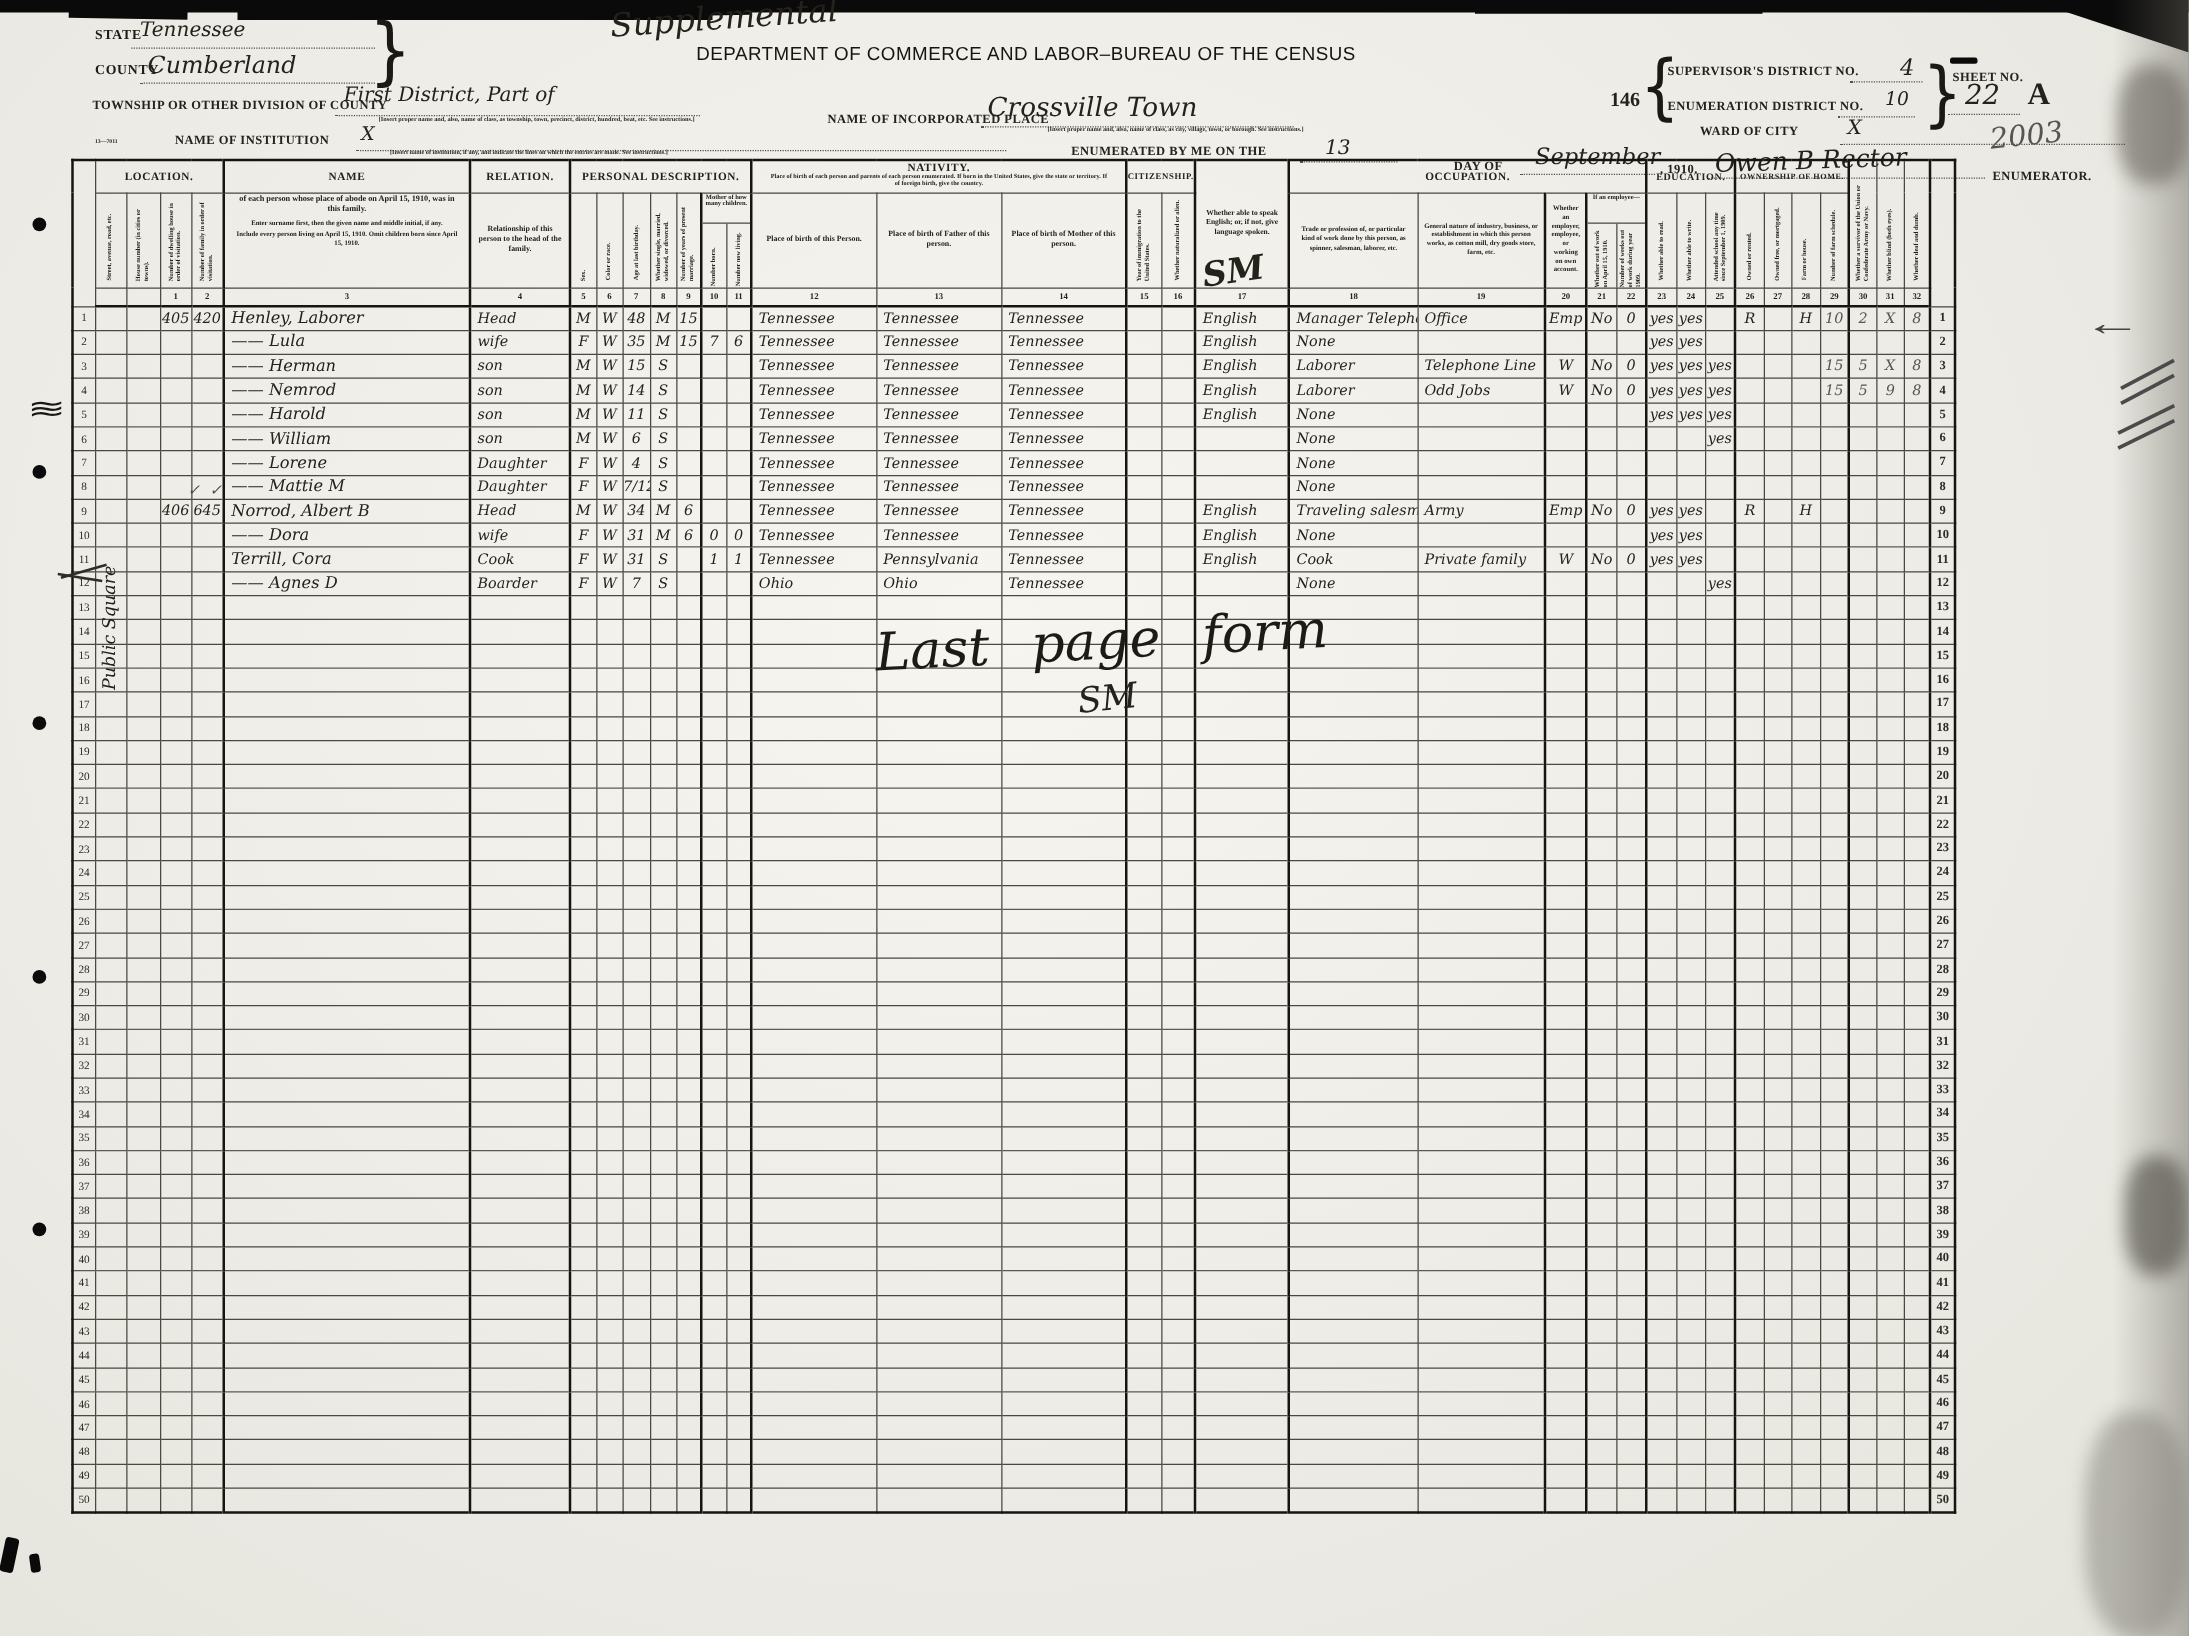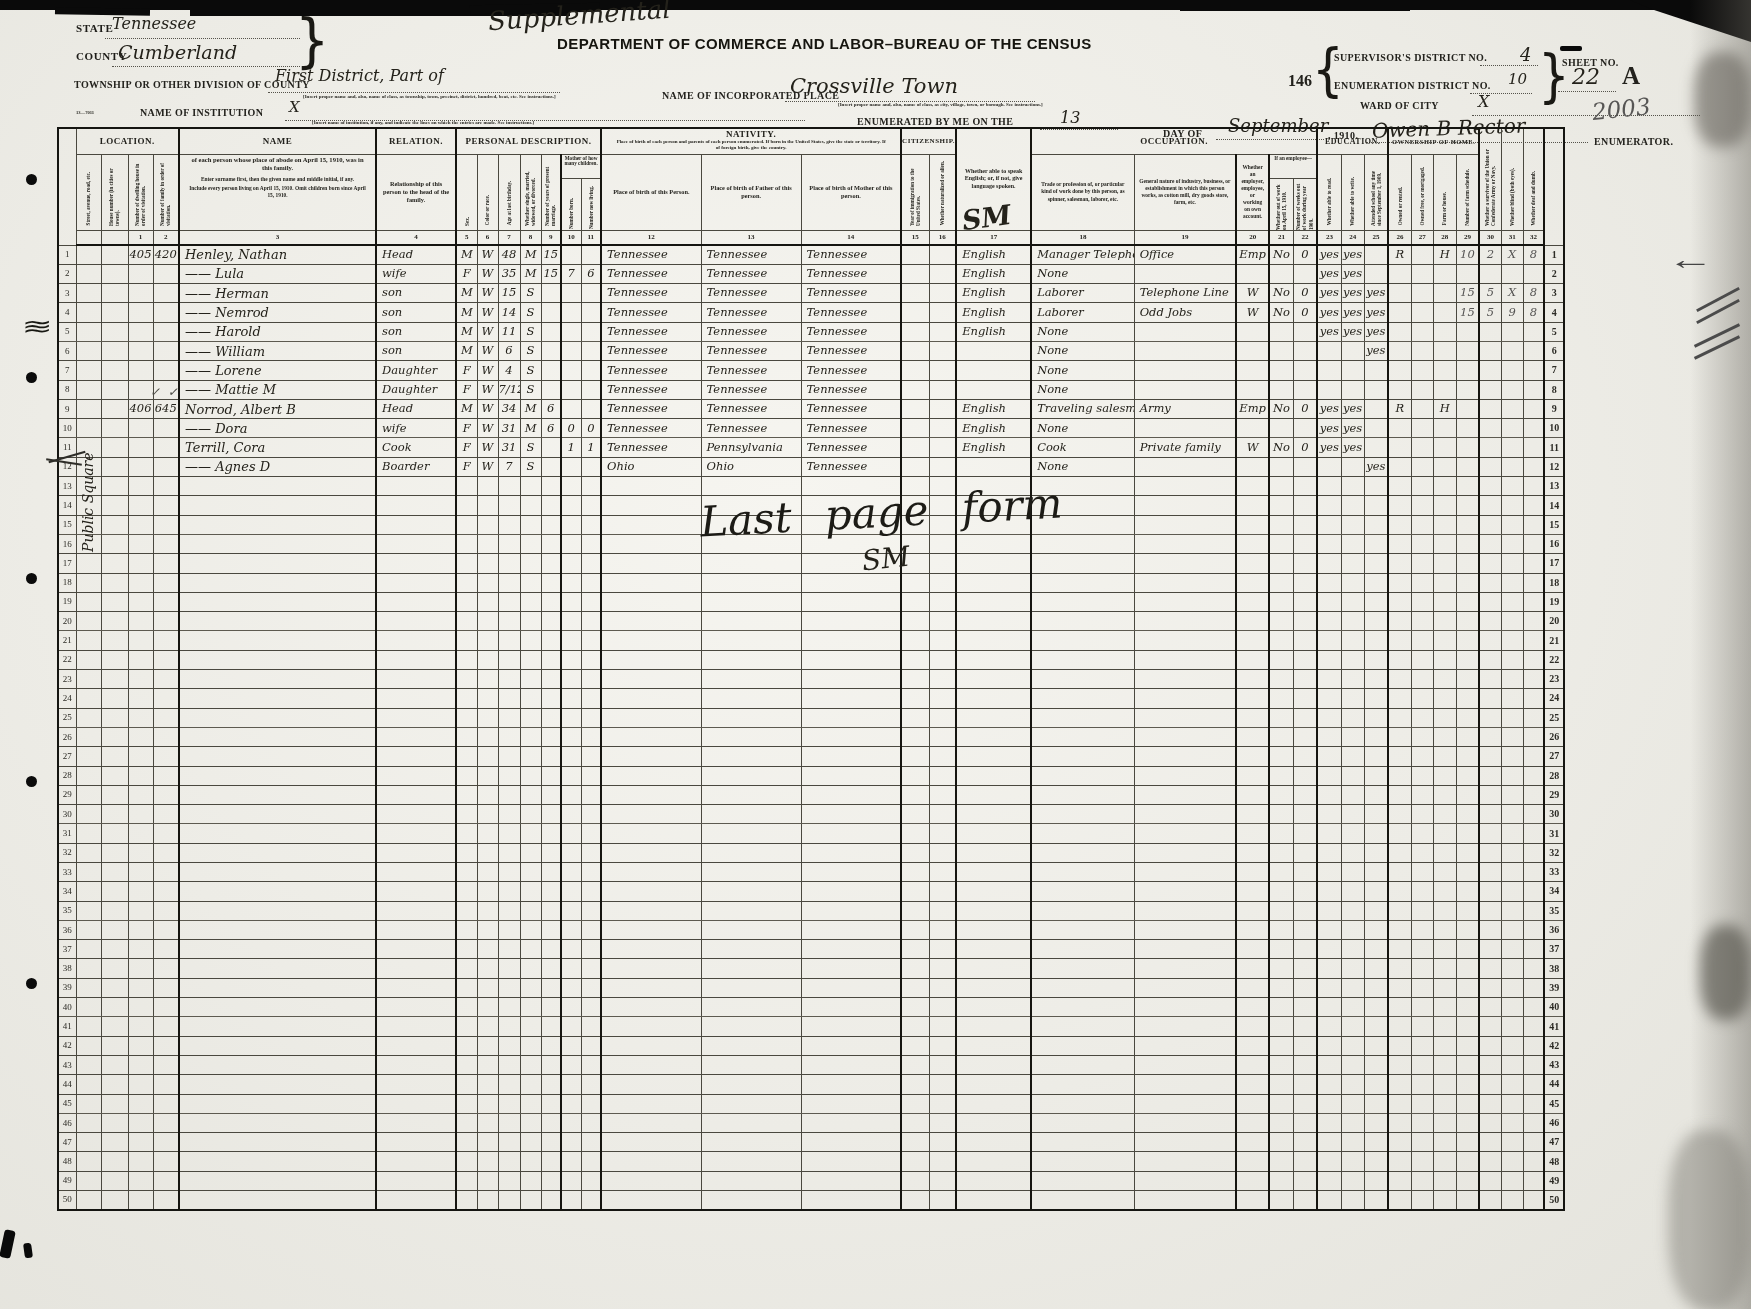--- a/index.html
+++ b/index.html
@@ -7,21 +7,21 @@
         background:radial-gradient(ellipse at 45% 38%, #f6f5f0 0%, #edece6 55%, #e4e3dc 100%);
         font-family:"Liberation Serif",serif;color:#23221d;}
   .abs{position:absolute;}
   .lab{font-weight:bold;letter-spacing:.6px;font-size:11px;color:#1d1c18;white-space:nowrap;}
   .lab-sm{font-weight:bold;letter-spacing:.4px;font-size:10px;white-space:nowrap;}
   .tiny{font-size:5px;letter-spacing:0;color:#2a2924;white-space:nowrap;font-weight:bold;}
   .hw{font-family:"DejaVu Serif",serif;font-style:italic;color:#24221b;white-space:nowrap;}
   .pencil{color:#565554 !important;}
   .dotline{border-bottom:1.5px dotted #55534b;height:1px;}
   .brace{font-family:"DejaVu Sans",sans-serif;color:#1a1914;line-height:1;}
-  .dept{font-family:"Liberation Sans",sans-serif;font-weight:bold;font-size:15px;letter-spacing:.4px;color:#16150f;white-space:nowrap;}
+  .dept{font-family:"Liberation Sans",sans-serif;font-weight:normal;font-size:15px;letter-spacing:.4px;color:#16150f;white-space:nowrap;}
   .bigtitle{font-family:"Liberation Sans",sans-serif;font-weight:bold;font-size:28px;letter-spacing:.2px;color:#12110c;white-space:nowrap;}
 
   
   table.sheet{position:absolute;left:57px;top:127px;width:1506px;border-collapse:collapse;table-layout:fixed;
               border:2px solid #151511;padding-left:44px;}
   table.sheet th,table.sheet td{border:1px solid #4a483f;padding:0;overflow:hidden;}
   .bl2{border-left:2px solid #161510 !important;}
   thead th{font-family:"Liberation Serif",serif;vertical-align:middle;background:transparent;}
   tr.h1{height:26px;}
   tr.h2{height:74px;}
@@ -311,21 +311,21 @@
         <th class="num">32</th>
       </tr>
     </thead>
     <tbody id="rows">
         <tr>
           <td class="rown">1</td>
           <td class="cell-street"></td>
           <td class="cell-house"></td>
           <td class="cell-dwelling hw">405</td>
           <td class="cell-family hw">420</td>
-          <td class="cell-name bl2 tl hw">Henley, Nathan</td>
+          <td class="cell-name bl2 tl hw">Henley, Laborer</td>
           <td class="cell-relation bl2 tl hw">Head</td>
           <td class="cell-sex bl2 hw">M</td>
           <td class="cell-color hw">W</td>
           <td class="cell-age hw">48</td>
           <td class="cell-marital hw">M</td>
           <td class="cell-yrs_married hw">15</td>
           <td class="cell-children_born bl2"></td>
           <td class="cell-children_living"></td>
           <td class="cell-pob bl2 tl hw">Tennessee</td>
           <td class="cell-pob_father tl hw">Tennessee</td>

